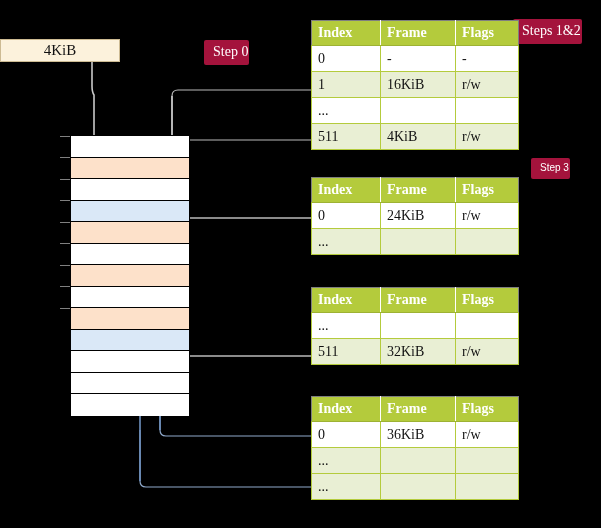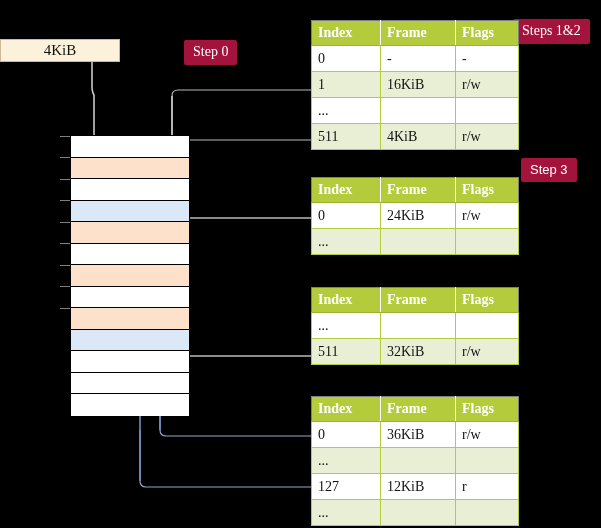--- a/index.html
+++ b/index.html
@@ -14,26 +14,26 @@
   .vpage{
     position:absolute;left:0;top:39px;width:120px;height:23px;
     background:#fcf2dc;border:1px solid #cdbb93;
     display:flex;align-items:center;justify-content:center;
     font-size:15px;color:#111;box-sizing:border-box;
   }
 
   
   .badge{
     position:absolute;background:#a4133c;color:#fff;
-    font-size:14px;line-height:1;padding:5px 9px 6px 9px;
+    font-size:14px;line-height:1;padding:5px 1px 6px 9px;
     border-radius:2px;white-space:nowrap;
     box-shadow:0 1px 2px rgba(0,0,0,.6);
     font-family:"Liberation Serif", serif;
   }
-  .badge.sans{font-family:"Liberation Sans", sans-serif;font-size:13px;}
+  .badge.sans{font-family:"Liberation Sans", sans-serif;font-size:10px;margin-left:10px;}
 
   
   .ptable{
     position:absolute;border-collapse:collapse;
     background:#0369a1;border:1px solid #7f7f7f;
     font-size:14px;table-layout:fixed;
   }
   .ptable th{
     background:#b4cb3c;color:#fff;font-weight:bold;
     text-align:left;padding:2px 6px;height:20px;
@@ -128,21 +128,21 @@
       <div class="prow" style="height: 21.5px;"></div>
       <div class="prow orange" style="height: 21.5px;"></div>
       <div class="prow" style="height: 21.5px;"></div>
       <div class="prow orange" style="height: 21.5px;"></div>
       <div class="prow blue" style="height: 21.5px;"></div>
       <div class="prow" style="height: 21.5px;"></div>
       <div class="prow" style="height: 21.5px;"></div>
       <div class="prow" style="height: 21.5px;"></div>
     </div>
 
-  <div class="badge" style="left:184px;top:40px;">
+  <div class="badge" style="left:204px;top:40px;">
     <span>Step 0</span>
   </div>
   <div class="badge" style="left:513px;top:19px;">
     <span>Steps 1&amp;2</span>
   </div>
   <div class="badge sans" style="left:521px;top:158px;">
     <span>Step 3</span>
   </div>
 
   <div id="tables-host">
@@ -231,25 +231,20 @@
           <tr>
             <td class="c-index">0</td>
             <td class="c-frame">36KiB</td>
             <td class="c-flags">r/w</td>
           </tr>
           <tr class="alt">
             <td class="c-index">...</td>
             <td class="c-frame"></td>
             <td class="c-flags"></td>
           </tr>
-          <tr>
-            <td class="c-index">127</td>
-            <td class="c-frame">12KiB</td>
-            <td class="c-flags">r</td>
-          </tr>
           <tr class="alt">
             <td class="c-index">...</td>
             <td class="c-frame"></td>
             <td class="c-flags"></td>
           </tr>
         </tbody>
       </table>
     </div>
 
 </div>

